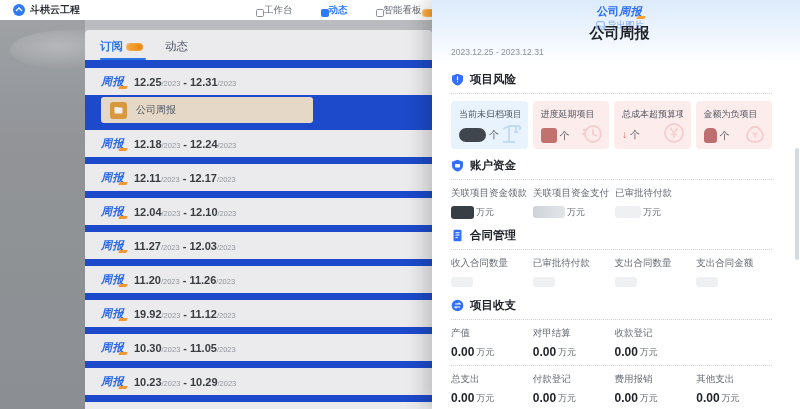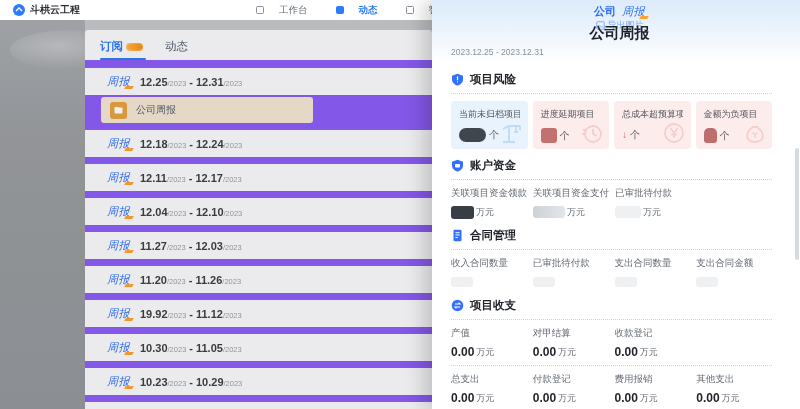--- a/index.html
+++ b/index.html
@@ -7,41 +7,41 @@
   body { font-family:"Liberation Sans","DejaVu Sans",sans-serif; background:#eceeef; }
   .stage { position:relative; width:800px; height:409px; overflow:hidden; background:#eceeef; }
 
   
   .topbar { position:absolute; left:0; top:0; width:800px; height:20px; background:#ffffff; display:flex; align-items:center; z-index:2; }
   .brand { display:flex; align-items:center; gap:5px; margin-left:13px; }
   .logo-circle { width:12px; height:12px; border-radius:50%; background:#2f7bf5; display:inline-flex; align-items:center; justify-content:center; }
   .logo-circle svg { display:block; }
   .brand-name { font-size:10px; font-weight:bold; color:#2b2f36; }
   .nav { position:absolute; left:256px; top:0; height:20px; display:flex; align-items:center; gap:28px; }
-  .nav-item { display:flex; align-items:center; gap:15px; font-size:9.5px; color:#646a73; cursor:pointer; white-space:nowrap; }
+  .nav-item { display:flex; align-items:flex-end; gap:0; font-size:9.5px; color:#646a73; cursor:pointer; white-space:nowrap; }
   .nav-item.active { color:#2b7cf6; font-weight:bold; }
   .ic-sq { width:8px; height:8px; border:1.2px solid #8a9099; border-radius:1.5px; display:inline-block; }
   .ic-sq.blue { border-color:#2b7cf6; background:#2b7cf6; }
   .pill { width:17px; height:8px; border-radius:4px; background:linear-gradient(90deg,#ffb64d,#ff8a00); display:inline-block; box-shadow:inset 0 0 2px rgba(255,255,255,.7); }
 
   
   .left-gutter { position:absolute; left:0; top:20px; width:85px; height:389px; background:linear-gradient(180deg,#a9acae 0%,#9b9ea1 30%,#94979a 100%); }
   .left-gutter .photo-blob { position:absolute; left:10px; top:10px; width:120px; height:40px; border-radius:50%; background:radial-gradient(ellipse at 40% 40%, #c2c4c6 0%, rgba(170,173,175,0) 70%); }
   .left-top-strip { position:absolute; left:85px; top:20px; width:347px; height:10px; background:#c6c8ca; }
 
   
-  .list-card { position:absolute; left:85px; top:30px; width:347px; height:379px; background:#8b5cf6; border-radius:3px 3px 0 0; overflow:hidden; }
+  .list-card { position:absolute; left:85px; top:30px; width:347px; height:379px; background:#1d4ed8; border-radius:3px 3px 0 0; overflow:hidden; }
   .tabs { display:flex; align-items:center; gap:22px; padding:9px 0 0 15px; height:30px; background:#fbfbfc; }
   .tab { font-size:11.5px; color:#4e5969; display:flex; align-items:center; gap:3px; cursor:pointer; position:relative; padding-bottom:6px; }
   .tab.active { color:#2b7cf6; font-weight:bold; }
   .tab.active::after { content:""; position:absolute; left:0; bottom:0; width:46px; height:2px; background:#2b7cf6; border-radius:1px; }
   .rows { padding:8px 0 0 0; }
   .row { margin:0 0 7px 0; background:#fbfbfc; height:27px; display:flex; align-items:center; padding-left:16px; cursor:pointer; }
   .row-first { margin-bottom:2px; }
-  .zb { font-style:italic; font-weight:normal; color:#2b6df5; font-size:11px; position:relative; margin-right:10px; letter-spacing:0.5px;padding-left:6px; }
+  .zb { font-style:italic; font-weight:bold; color:#2b6df5; font-size:11px; position:relative; margin-right:10px; letter-spacing:0.5px; }
   .zb::after { content:""; position:absolute; right:-3px; bottom:0; width:8px; height:3px; background:#ffa133; transform:skewX(-28deg); }
   .date { font-size:11px; font-weight:bold; color:#3c4043; }
   .date small { font-size:7.5px; font-weight:normal; color:#9aa0a6; }
   .date .dash { margin:0 3px; color:#3c4043; }
   .subrow { margin:0 0 7px 16px; width:212px; height:26px; background:#f6e7d3; border-radius:3px; display:flex; align-items:center; gap:9px; padding-left:9px; cursor:pointer; }
   .subrow-icon { width:17px; height:17px; border-radius:3px; background:#e8a23f; display:inline-flex; align-items:center; justify-content:center; }
   .subrow-label { font-size:10px; color:#4e5969; }
   .row-partial { margin:0; background:#fbfbfc; height:8px; }
 
   

